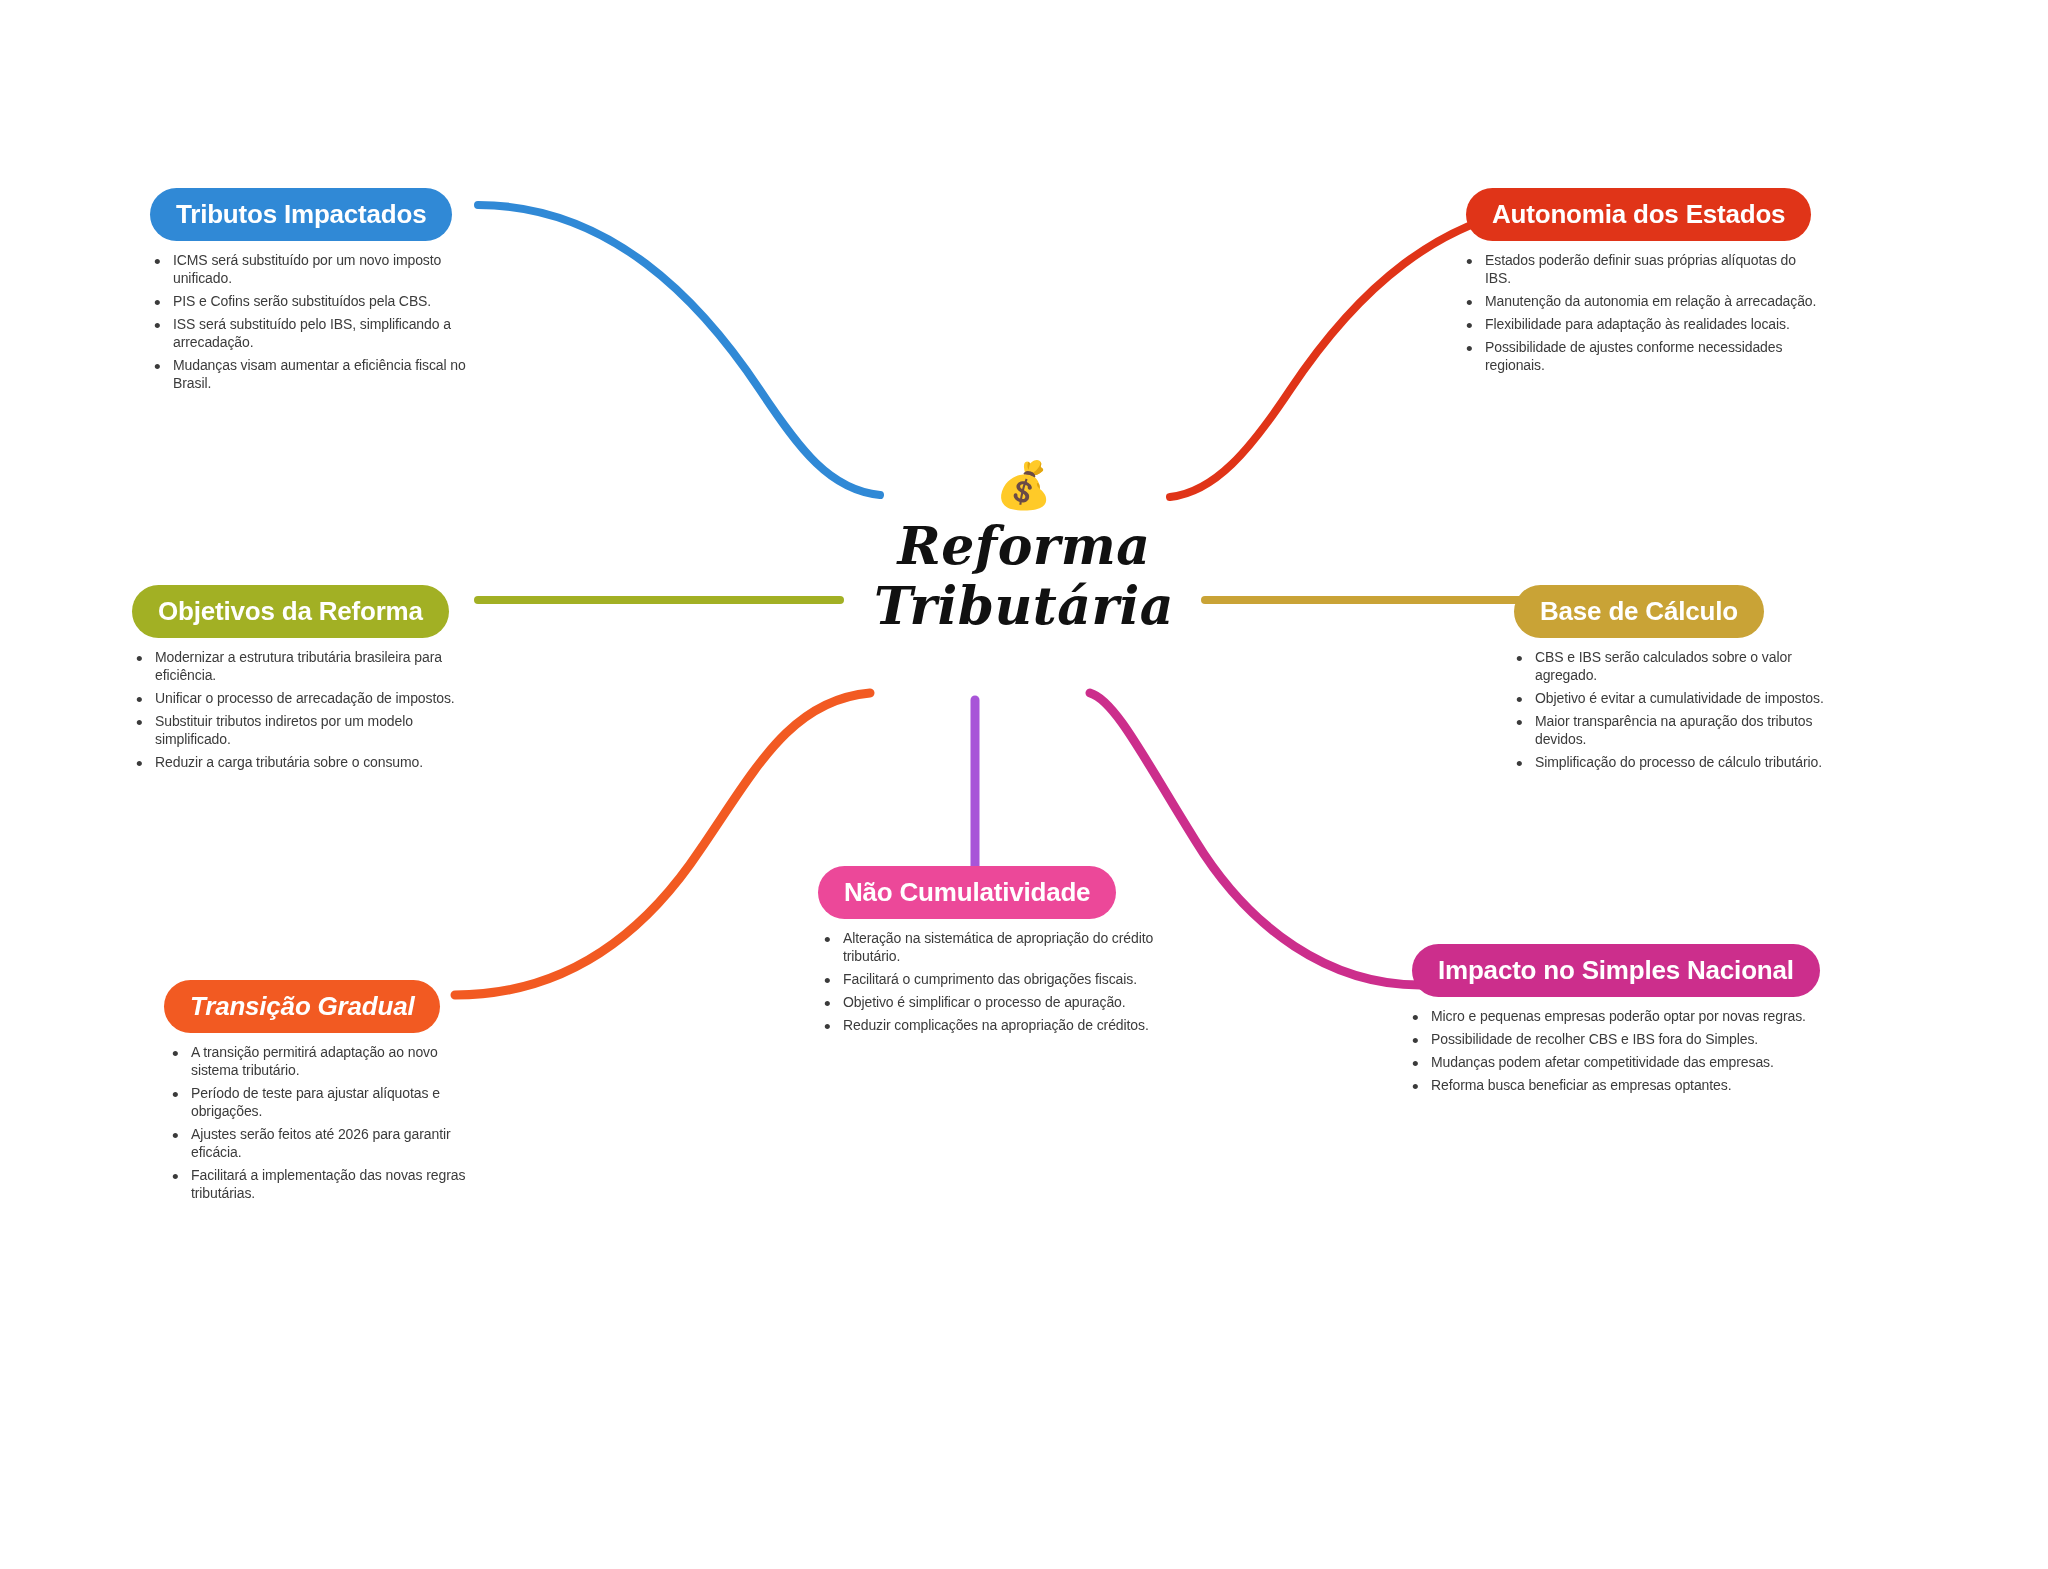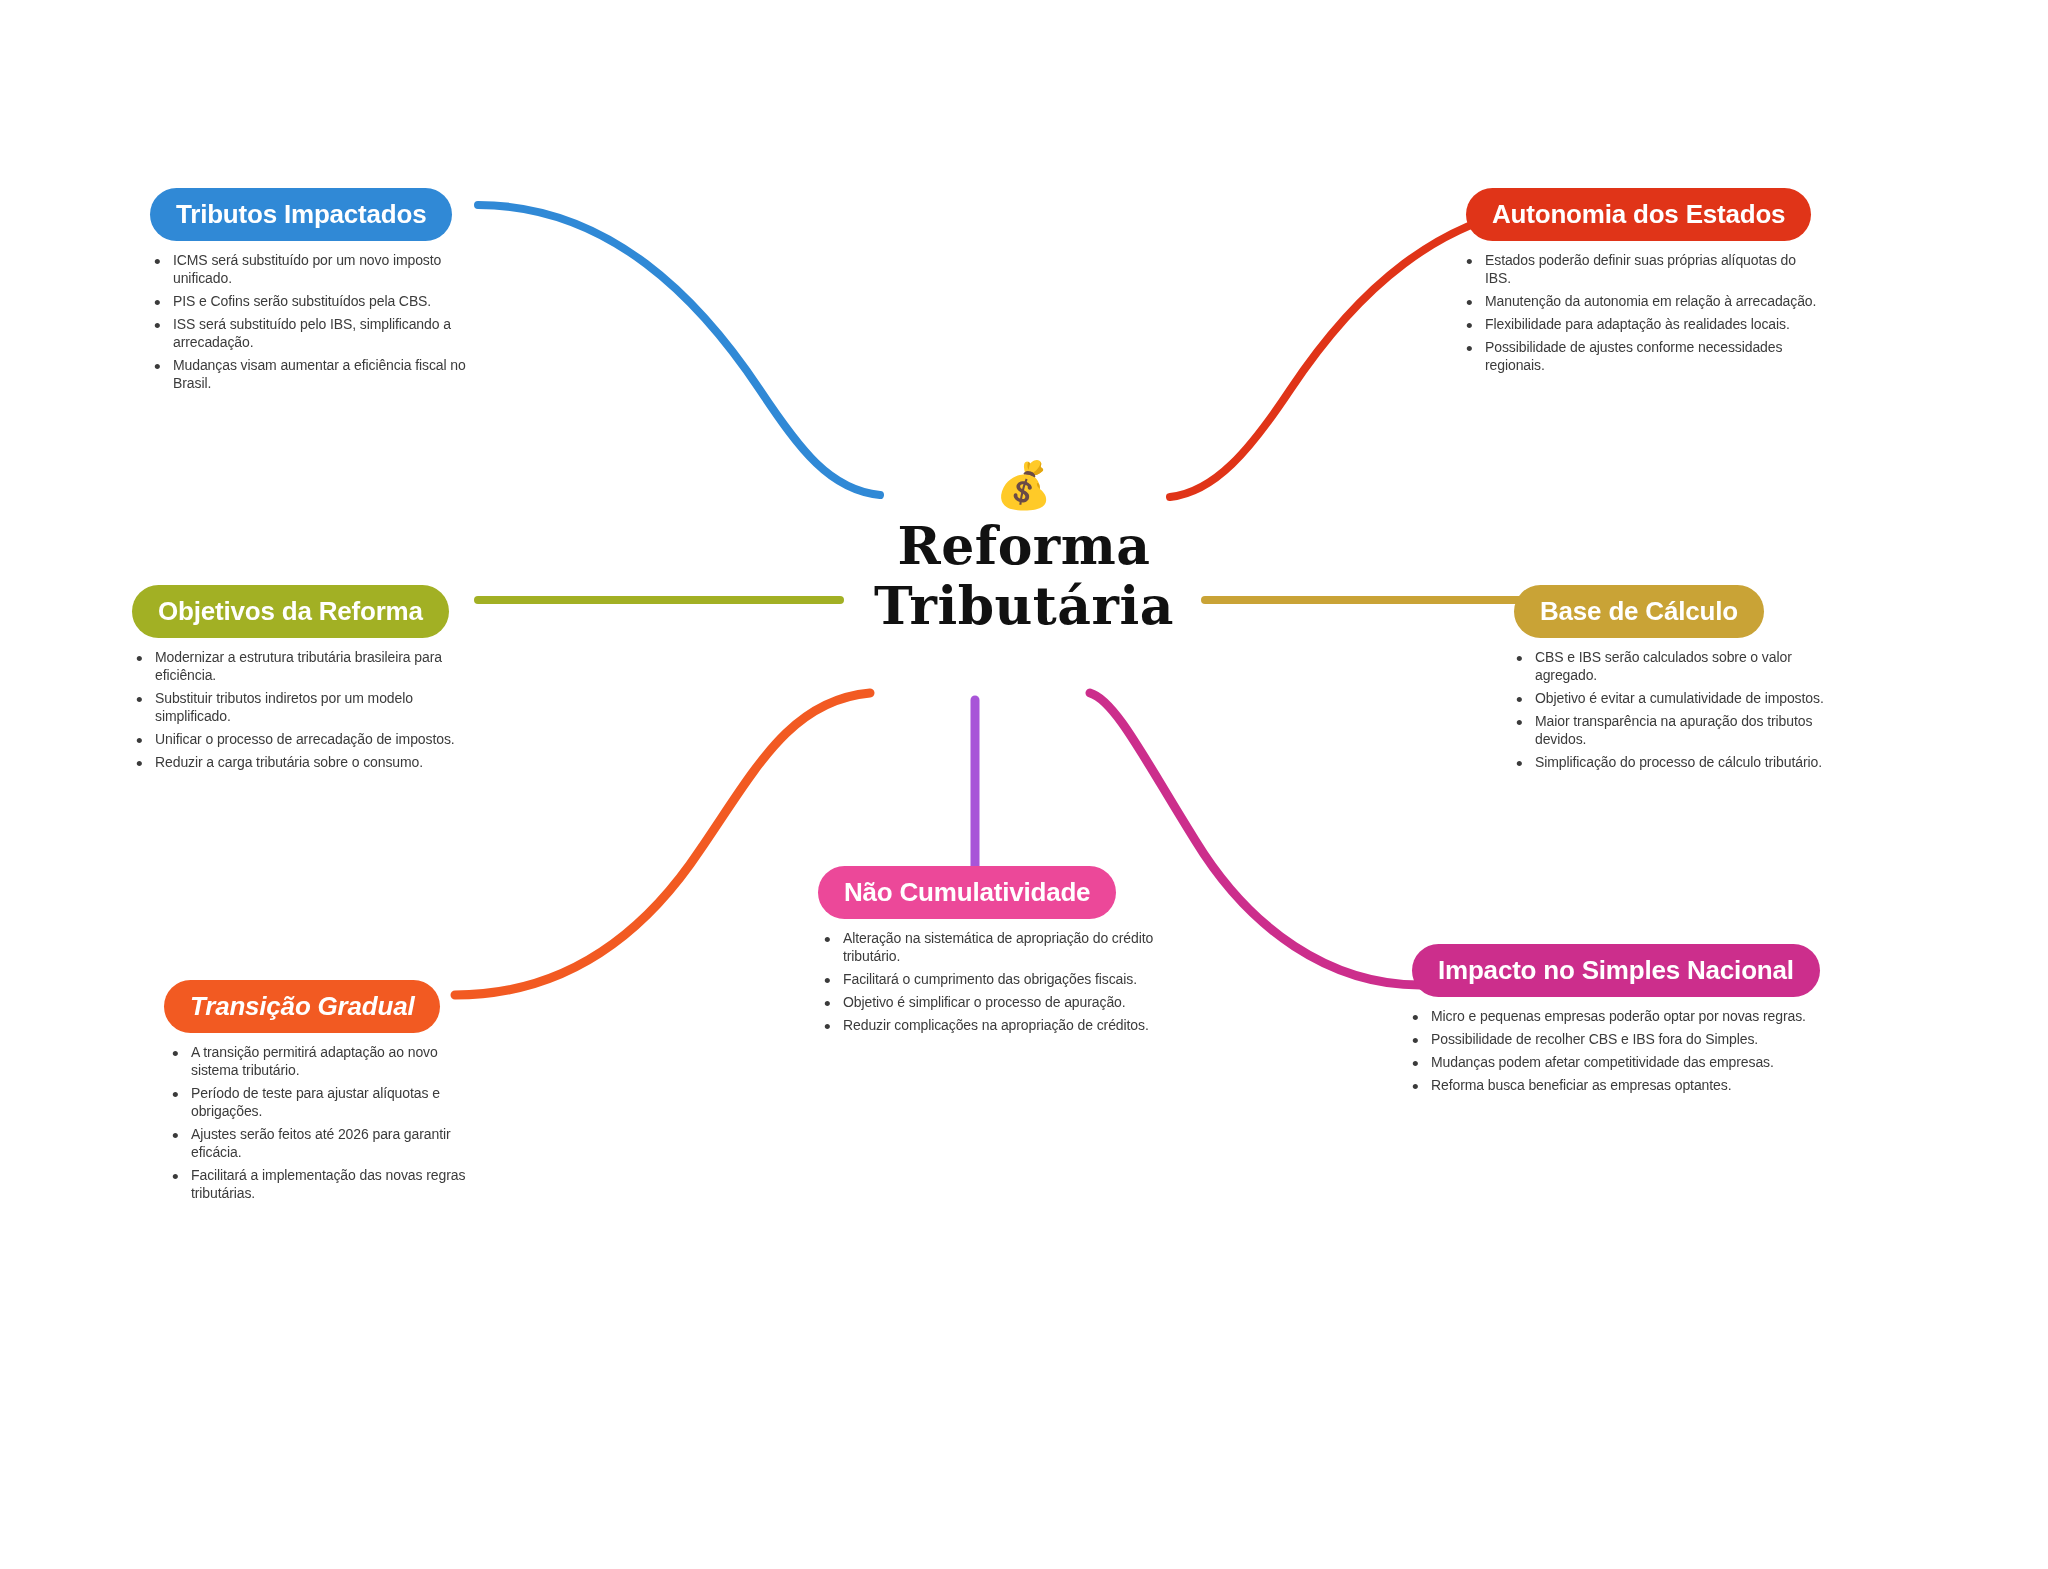--- a/index.html
+++ b/index.html
@@ -118,20 +118,21 @@
   #center-icon {
     font-size: 46px;
     line-height: 1;
     height: 50px;
     display: block;
   }
 
   #center-title {
     margin-top: 4px;
     font-family: "DejaVu Serif", serif;
+    font-style: italic;
     font-weight: bold;
     font-size: 52px;
     line-height: 1.16;
     color: #111111;
     letter-spacing: 0.5px;
   }
   #center-title .line { display: block; }
 </style>
 </head>
 <body>
@@ -180,22 +181,22 @@
       <li>Manutenção da autonomia em relação à arrecadação.</li>
       <li>Flexibilidade para adaptação às realidades locais.</li>
       <li>Possibilidade de ajustes conforme necessidades regionais.</li>
     </ul>
   </div>
 
   <div class="branch" id="branch-objetivos">
     <div class="pill" style="background-color: rgb(162, 176, 36);">Objetivos da Reforma</div>
     <ul class="bullets">
       <li>Modernizar a estrutura tributária brasileira para eficiência.</li>
+      <li>Unificar o processo de arrecadação de impostos.</li>
       <li>Substituir tributos indiretos por um modelo simplificado.</li>
-      <li>Unificar o processo de arrecadação de impostos.</li>
       <li>Reduzir a carga tributária sobre o consumo.</li>
     </ul>
   </div>
 
   <div class="branch" id="branch-base">
     <div class="pill" style="background-color: rgb(201, 163, 54);">Base de Cálculo</div>
     <ul class="bullets">
       <li>CBS e IBS serão calculados sobre o valor agregado.</li>
       <li>Objetivo é evitar a cumulatividade de impostos.</li>
       <li>Maior transparência na apuração dos tributos devidos.</li>

